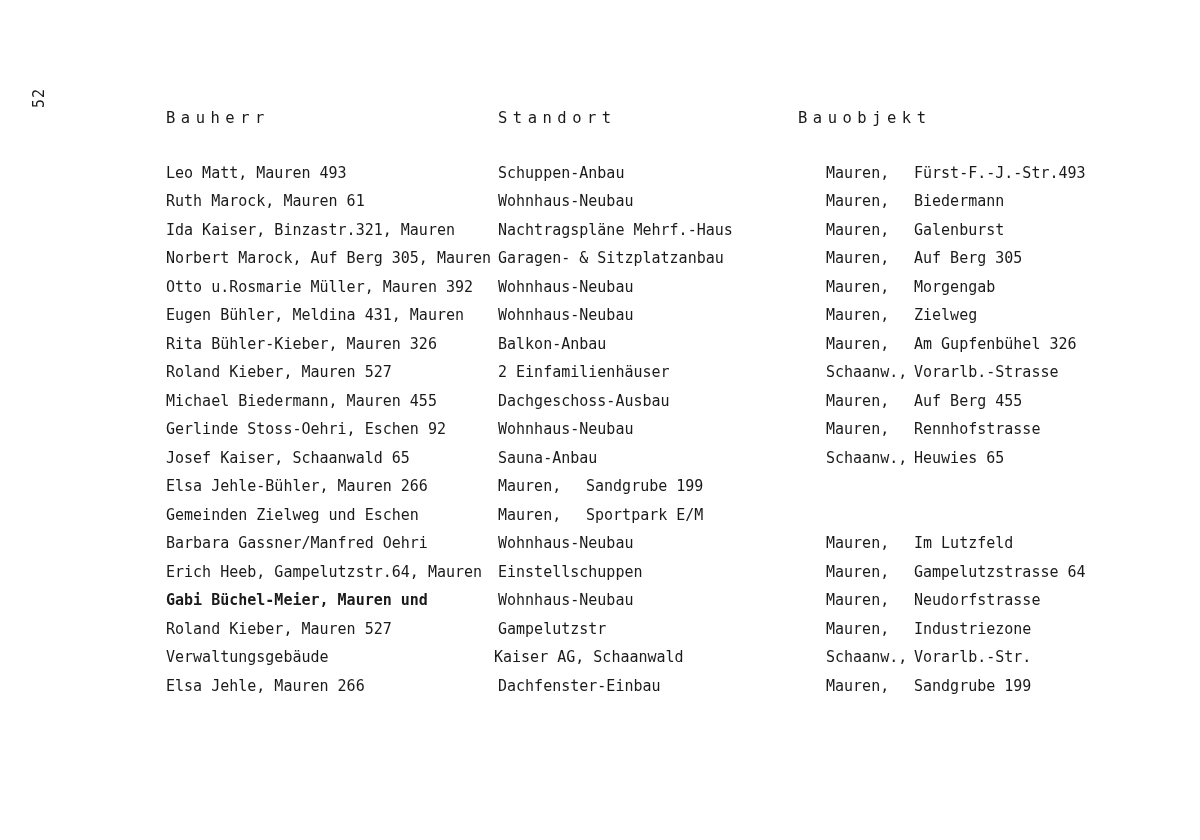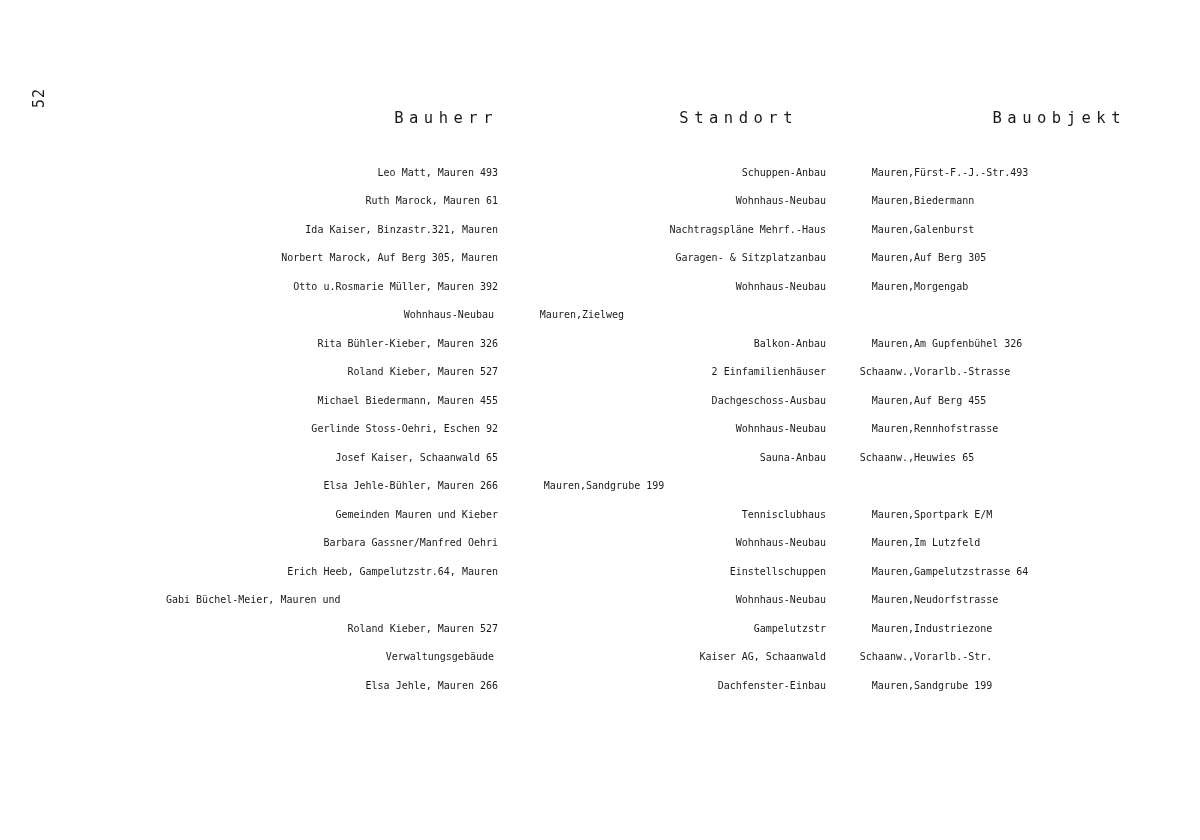--- a/index.html
+++ b/index.html
@@ -40,46 +40,46 @@
     position: absolute;
     left: 166px;
     top: 104px;
     width: 960px;
   }
 
   .row {
     display: flex;
     align-items: flex-start;
     line-height: 28.5px;
-    text-align: right;
   }
 
   .head-row {
     margin-bottom: 26px;
   }
 
   .col-a { width: 332px; flex: 0 0 332px; }
   .col-b { width: 328px; flex: 0 0 328px; }
   .col-c { width: 300px; flex: 0 0 300px; }
 
   .cell {
-    font-size: 10px;
+    font-size: 15px;
     white-space: pre;
   }
 
   .head .cell {
     letter-spacing: 5.5px;
     font-size: 15.5px;
   }
 
   
   .stack {
     display: flex;
     flex-direction: row;
     line-height: 22px;
+    font-weight: bold;
   }
   .row.tall {
     line-height: 28.5px;
     align-items: center;
   }
   .row.tall .col-a { line-height: 22px; }
 
   .loc {
     display: flex;
   }
@@ -127,20 +127,21 @@
           <div class="cell col-a">Norbert Marock, Auf Berg 305, Mauren</div>
           <div class="cell col-b">Garagen- &amp; Sitzplatzanbau</div>
           <div class="cell col-c loc"><span class="loc-town">Mauren,</span><span class="loc-street">Auf Berg 305</span></div>
         </div>
         <div class="row">
           <div class="cell col-a">Otto u.Rosmarie Müller, Mauren 392</div>
           <div class="cell col-b">Wohnhaus-Neubau</div>
           <div class="cell col-c loc"><span class="loc-town">Mauren,</span><span class="loc-street">Morgengab</span></div>
         </div>
         <div class="row">
+          <div class="cell col-a">Eugen Bühler, Meldina 431, Mauren</div>
           <div class="cell col-b">Wohnhaus-Neubau</div>
           <div class="cell col-c loc"><span class="loc-town">Mauren,</span><span class="loc-street">Zielweg</span></div>
         </div>
         <div class="row">
           <div class="cell col-a">Rita Bühler-Kieber, Mauren 326</div>
           <div class="cell col-b">Balkon-Anbau</div>
           <div class="cell col-c loc"><span class="loc-town">Mauren,</span><span class="loc-street">Am Gupfenbühel 326</span></div>
         </div>
         <div class="row">
           <div class="cell col-a">Roland Kieber, Mauren 527</div>
@@ -160,22 +161,21 @@
         <div class="row">
           <div class="cell col-a">Josef Kaiser, Schaanwald 65</div>
           <div class="cell col-b">Sauna-Anbau</div>
           <div class="cell col-c loc"><span class="loc-town">Schaanw.,</span><span class="loc-street">Heuwies 65</span></div>
         </div>
         <div class="row">
           <div class="cell col-a">Elsa Jehle-Bühler, Mauren 266</div>
           <div class="cell col-c loc"><span class="loc-town">Mauren,</span><span class="loc-street">Sandgrube 199</span></div>
         </div>
         <div class="row">
-          <div class="cell col-a">Gemeinden Mauren und Kieber</div>
-          <div class="cell col-b">Tennisclubhaus</div>
+          <div class="cell col-a">Gemeinden Zielweg und Eschen</div>
           <div class="cell col-c loc"><span class="loc-town">Mauren,</span><span class="loc-street">Sportpark E/M</span></div>
         </div>
         <div class="row">
           <div class="cell col-a">Barbara Gassner/Manfred Oehri</div>
           <div class="cell col-b">Wohnhaus-Neubau</div>
           <div class="cell col-c loc"><span class="loc-town">Mauren,</span><span class="loc-street">Im Lutzfeld</span></div>
         </div>
         <div class="row">
           <div class="cell col-a">Erich Heeb, Gampelutzstr.64, Mauren</div>
           <div class="cell col-b">Einstellschuppen</div>

